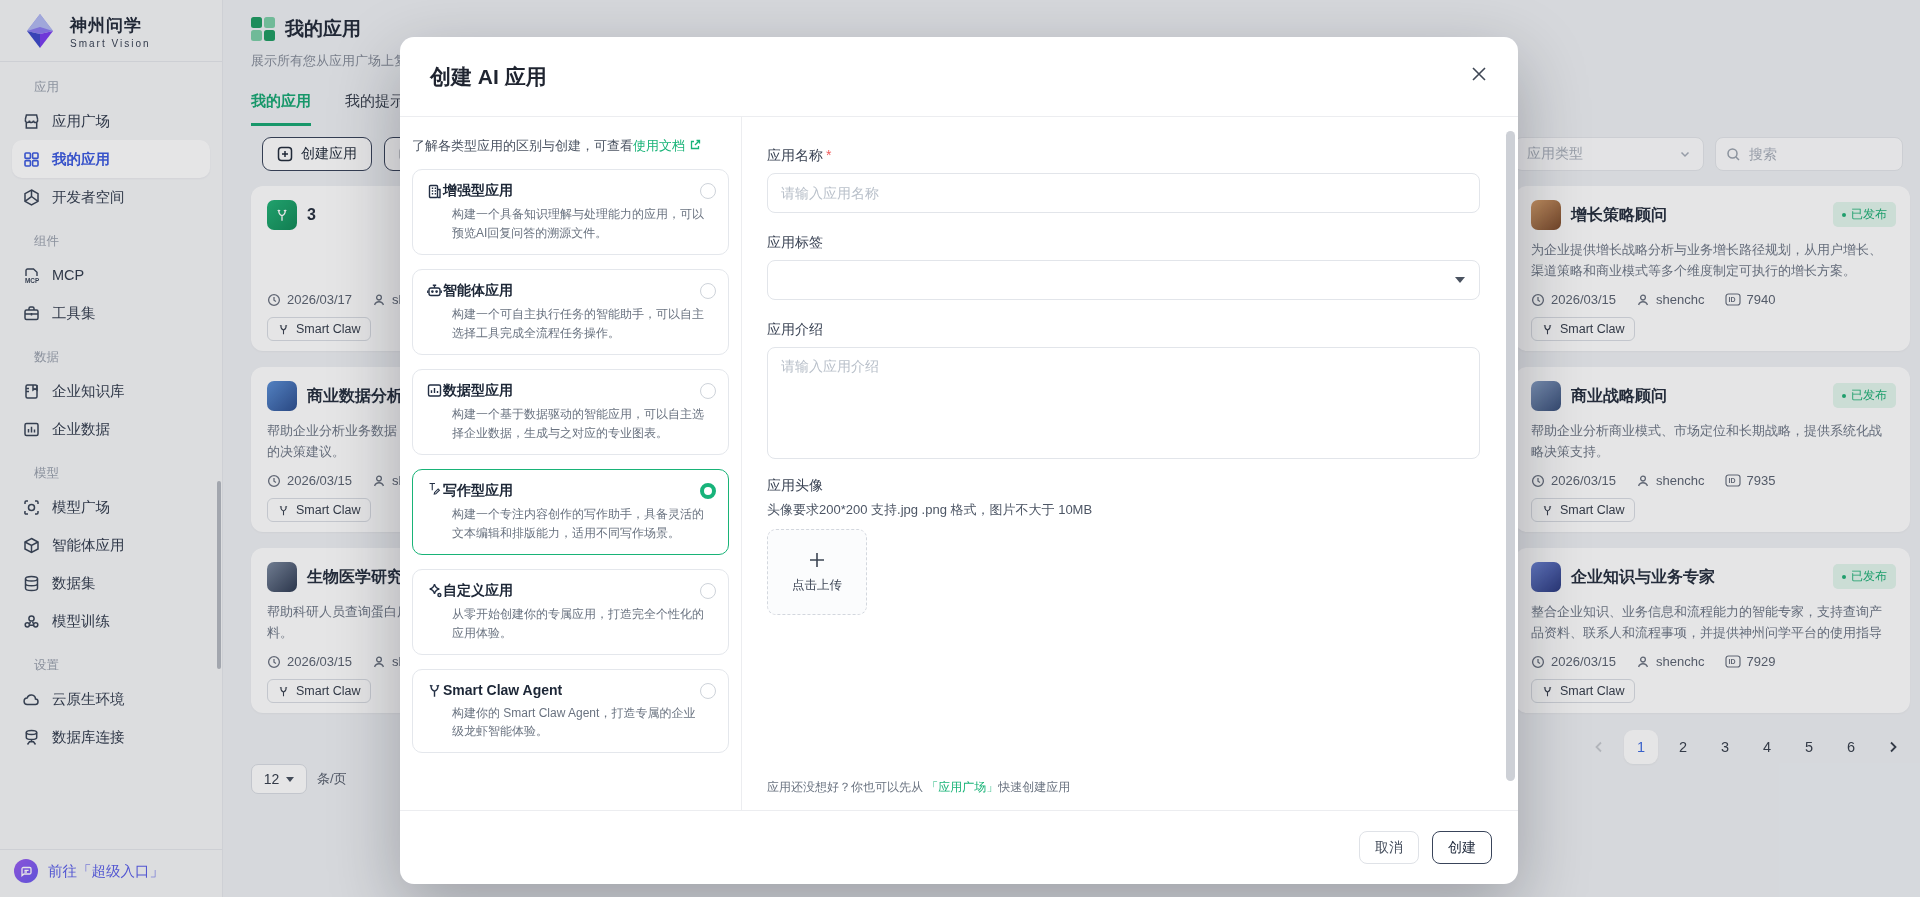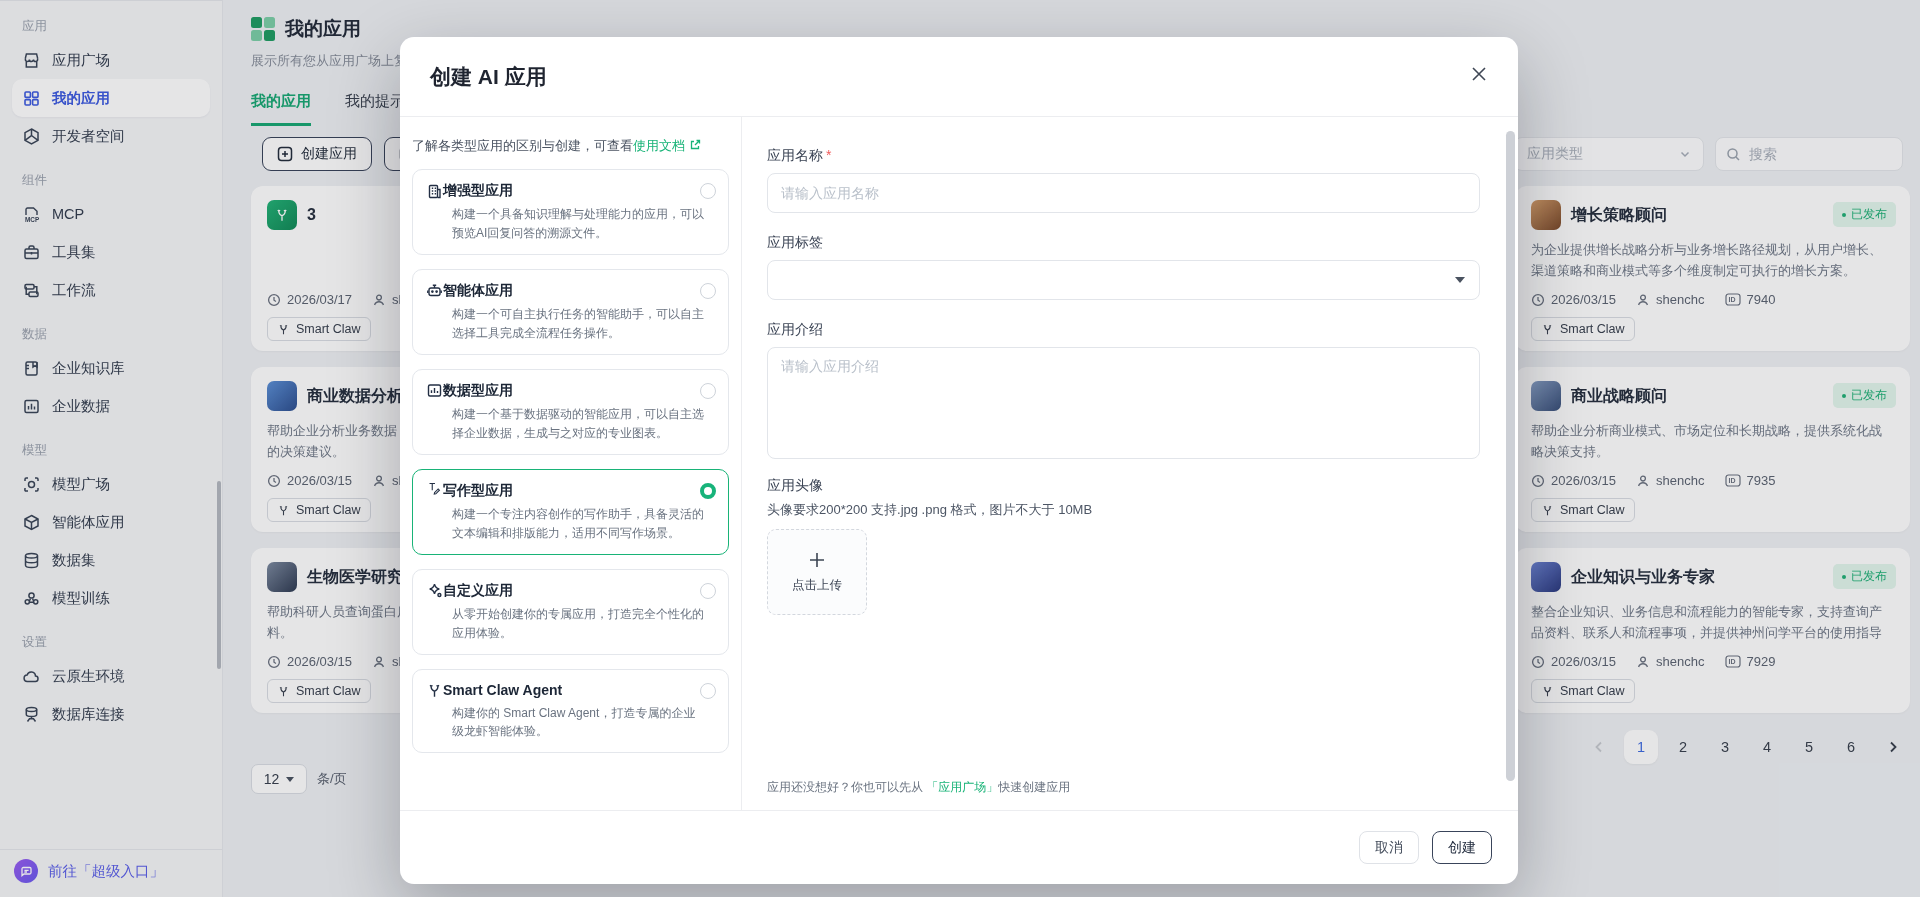--- a/index.html
+++ b/index.html
@@ -8,21 +8,21 @@
   svg { display:block; }
 
   
   .sidebar { position:absolute; left:0; top:0; width:223px; height:897px; background:#f5f6f8; border-right:1px solid #e6e8ec; z-index:1; }
   .logo-row { display:flex; align-items:center; gap:10px; padding:11px 16px 10px 20px; }
   .logo-diamond { width:40px; height:40px; position:relative; }
   .logo-text .cn { font-size:17px; font-weight:700; color:#232b3a; letter-spacing:1px; }
   .logo-text .en { font-size:10px; color:#3a4354; letter-spacing:2px; margin-top:1px; }
   .side-div { height:1px; background:#e4e7eb; margin:0; }
   .nav { padding:0 12px; }
-  .sec-label { font-size:12.5px; color:#9aa1ad; margin:17px 10px 6px; }
+  .sec-label { font-size:12.5px; color:#9aa1ad; margin:17px 22px 6px; }
   .s-item { display:flex; align-items:center; gap:11px; height:38px; padding:0 10px; border-radius:10px; font-size:14.5px; color:#333d4e; cursor:pointer; }
   .s-item .ic { width:19px; height:19px; color:#3a4557; }
   .s-item.active { background:#ffffff; color:#3d5be0; box-shadow:0 1px 2px rgba(30,40,60,.05); font-weight:700; }
   .s-item.active .ic { color:#3d5be0; }
   .side-footer { position:absolute; left:0; right:0; bottom:6px; border-top:1px solid #e4e7eb; padding:9px 14px 8px; }
   .super-entry { display:flex; align-items:center; gap:10px; font-size:14.5px; color:#5b5fe8; cursor:pointer; }
   .super-badge { width:24px; height:24px; border-radius:50%; background:linear-gradient(135deg,#9a5cf0,#6a5cf0); display:flex; align-items:center; justify-content:center; }
   .side-scroll { position:absolute; left:217px; top:481px; width:4px; height:188px; background:#b4b9c0; border-radius:3px; }
 
   
@@ -101,20 +101,32 @@
   .m-scroll { position:absolute; right:3px; top:14px; width:9px; height:650px; background:#cdd0d6; border-radius:5px; }
   .m-footer { height:74px; border-top:1px solid #ecedf0; display:flex; align-items:center; justify-content:flex-end; gap:13px; padding:0 26px; }
   .btn { height:33px; padding:0 15px; border-radius:8px; background:#fff; font-size:14px; cursor:pointer; display:flex; align-items:center; }
   .btn.cancel { border:1px solid #dfe2e7; color:#434c5b; }
   .btn.create { border:1.4px solid #39445a; color:#232d3f; }
 </style>
 </head>
 <body>
 
 <div class="sidebar">
+  <div class="logo-row">
+    <svg class="logo-diamond" viewBox="0 0 40 40">
+      <polygon points="20,3 33,20 20,23 7,20" fill="#8b7bf0"></polygon>
+      <polygon points="20,3 33,20 20,16 7,20" fill="#b9c6f2" opacity=".85"></polygon>
+      <polygon points="7,20 20,23 20,37" fill="#3d49c9"></polygon>
+      <polygon points="33,20 20,23 20,37" fill="#7a3df0"></polygon>
+    </svg>
+    <div class="logo-text">
+      <div class="cn">神州问学</div>
+      <div class="en">Smart Vision</div>
+    </div>
+  </div>
   <div class="side-div"></div>
   <div class="nav">
     <div class="sec-label">应用</div>
     <div class="s-item">
       <svg class="ic" viewBox="0 0 19 19" fill="none" stroke="currentColor" stroke-width="1.5">
           <path d="M3.4 7.2 4.4 3h10.2l1 4.2M3.4 7.2v1.2a2 2 0 0 0 4 0 2.05 2.05 0 0 0 4.1 0 2 2 0 0 0 4.1 0V7.2M4.3 9.9V16h10.4V9.9"></path>
         </svg>
       <span>应用广场</span>
     </div>
     <div class="s-item active">
@@ -141,28 +153,20 @@
           <text x="3" y="16.6" font-size="6.4" stroke="none" fill="currentColor" font-weight="bold">MCP</text>
         </svg>
       <span>MCP</span>
     </div>
     <div class="s-item">
       <svg class="ic" viewBox="0 0 19 19" fill="none" stroke="currentColor" stroke-width="1.5">
           <rect x="3" y="6" width="13" height="9.5" rx="1.5"></rect>
           <path d="M7 6V4.5A1.5 1.5 0 0 1 8.5 3h2A1.5 1.5 0 0 1 12 4.5V6M3 10h13M9.5 9v2.5"></path>
         </svg>
       <span>工具集</span>
-    </div>
-    <div class="s-item">
-      <svg class="ic" viewBox="0 0 19 19" fill="none" stroke="currentColor" stroke-width="1.5">
-          <rect x="3" y="3.5" width="9" height="4.5" rx="1.2"></rect>
-          <rect x="7" y="11" width="9" height="4.5" rx="1.2"></rect>
-          <path d="M12 5.8h2.8v7.4M7 13.2H4.2V5.8"></path>
-        </svg>
-      <span>工作流</span>
     </div>
 
     <div class="sec-label">数据</div>
     <div class="s-item">
       <svg class="ic" viewBox="0 0 19 19" fill="none" stroke="currentColor" stroke-width="1.5">
           <rect x="4" y="3" width="11" height="13" rx="1.5"></rect>
           <path d="M11 3v5l2-1.4L15 8V3M4 6.5h3M4 9.5h3"></path>
         </svg>
       <span>企业知识库</span>
     </div>

